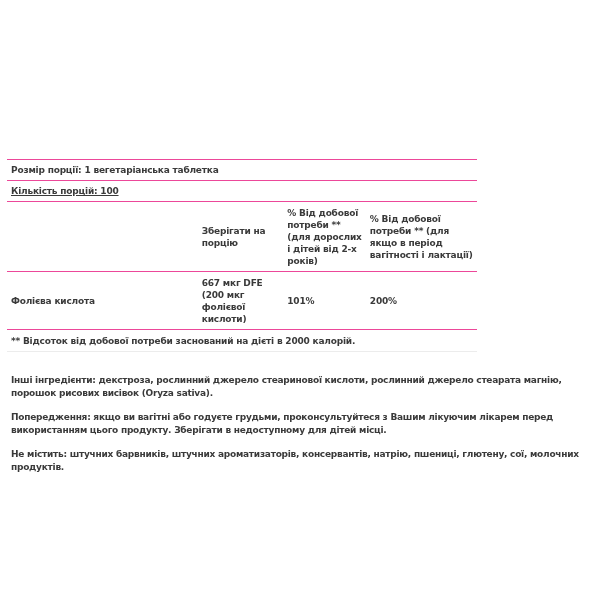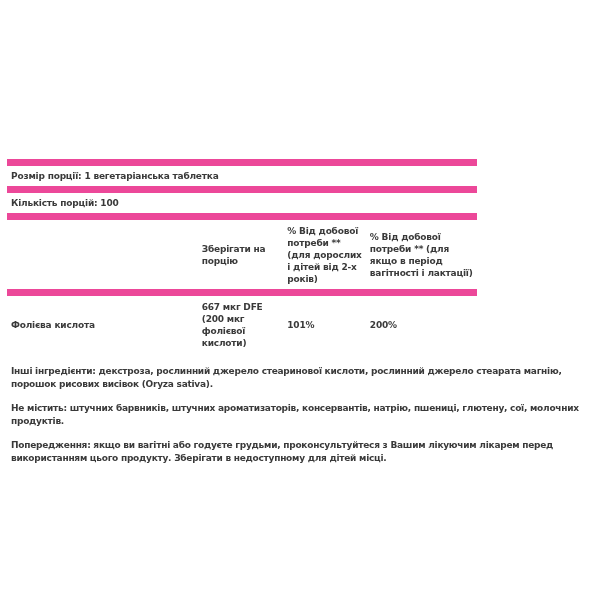--- a/index.html
+++ b/index.html
@@ -22,37 +22,37 @@
       left: 7px;
       top: 159px;
       width: 586px;
     }
     table.facts {
       border-collapse: collapse;
       width: 470px;
       margin: 0;
     }
     table.facts td {
-      border-top: 7px solid #ec4899;
+      border-top: 1px solid #ec4899;
       padding: 0 4px;
       vertical-align: middle;
       line-height: 12px;
       letter-spacing: -0.2px;
     }
     tr.r-serving td { height: 20px; }
-    tr.r-servings td { height: 20px; }
+    tr.r-servings td { height: 20px; text-decoration: underline; }
     tr.r-header td { height: 69px; }
     tr.r-item td { height: 57px; }
     tr.r-note td { height: 21px; border-bottom: 1px solid #ececec; }
     td.c1 { width: 185px; }
     td.c2 { width: 78px; }
     td.c3 { width: 75px; }
     td.c4 { width: 104px; }
     .paras {
-      margin-top: 12px;
+      margin-top: 22px;
       padding-left: 4px;
       width: 580px;
     }
     .paras p {
       margin: 0 0 11px 0;
       line-height: 13px;
       letter-spacing: -0.25px;
     }
   </style>
 </head>
@@ -72,21 +72,24 @@
       <td class="c2">Зберігати на порцію</td>
       <td class="c3">% Від добової потреби ** (для дорослих і дітей від 2-х років)</td>
       <td class="c4">% Від добової потреби ** (для якщо в період вагітності і лактації)</td>
     </tr>
     <tr class="r-item">
       <td class="c1">Фолієва кислота</td>
       <td class="c2">667 мкг DFE (200 мкг фолієвої кислоти)</td>
       <td class="c3">101%</td>
       <td class="c4">200%</td>
     </tr>
+    <tr class="r-note">
+      <td colspan="4">** Відсоток від добової потреби заснований на дієті в 2000 калорій.</td>
+    </tr>
   </tbody>
     </table>
 
   <div class="paras">
     <p>Інші інгредієнти: декстроза, рослинний джерело стеаринової кислоти, рослинний джерело стеарата магнію, порошок рисових висівок (Oryza sativa).</p>
+    <p>Попередження: якщо ви вагітні або годуєте грудьми, проконсультуйтеся з Вашим лікуючим лікарем перед використанням цього продукту. Зберігати в недоступному для дітей місці.</p>
     <p>Не містить: штучних барвників, штучних ароматизаторів, консервантів, натрію, пшениці, глютену, сої, молочних продуктів.</p>
-    <p>Попередження: якщо ви вагітні або годуєте грудьми, проконсультуйтеся з Вашим лікуючим лікарем перед використанням цього продукту. Зберігати в недоступному для дітей місці.</p>
   </div>
 </div>
 
 </body></html>

